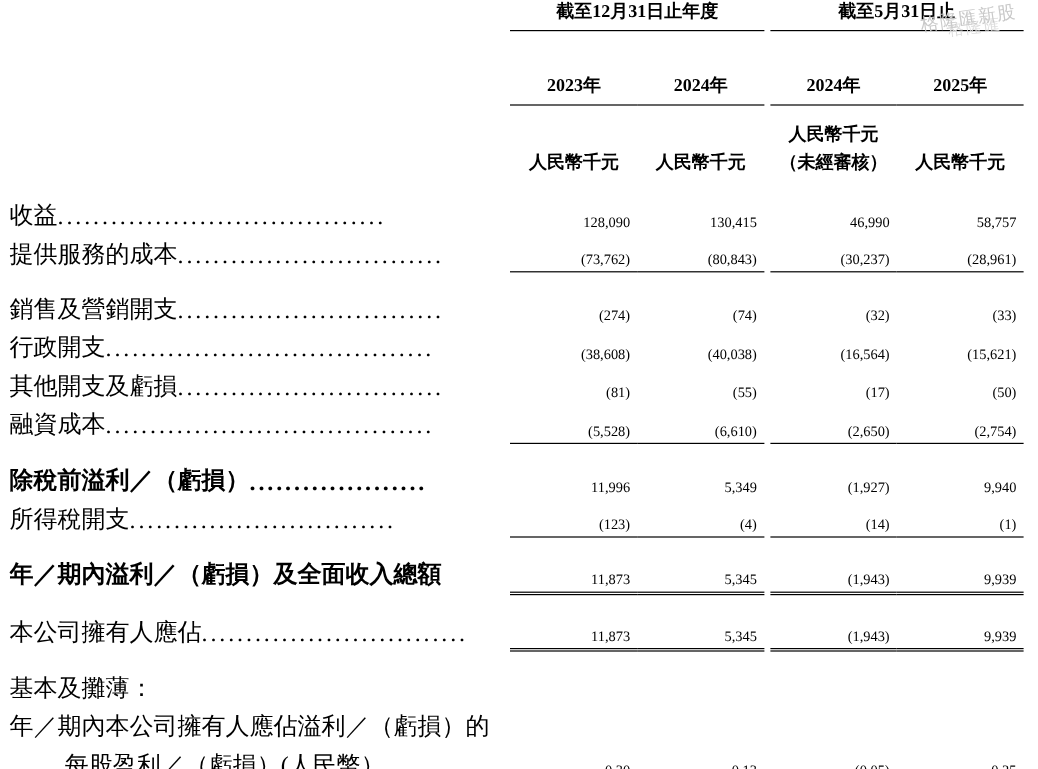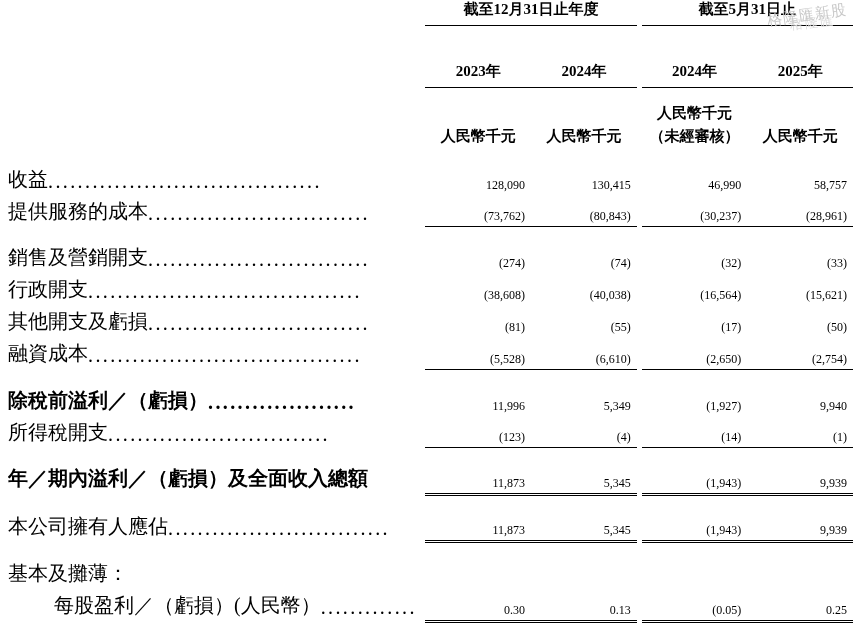--- a/index.html
+++ b/index.html
@@ -287,20 +287,28 @@
 
       <tr>
         <td class="label">基本及攤薄：</td>
         <td></td>
           <td></td>
           <td></td>
           <td></td>
           <td></td>
       </tr>
       <tr>
+        <td class="label">年／期內本公司擁有人應佔溢利／（虧損）的</td>
+        <td></td>
+          <td></td>
+          <td></td>
+          <td></td>
+          <td></td>
+      </tr>
+      <tr>
         <td class="label sub-indent"><span>每股盈利／（虧損）(人民幣）</span><span class="dots">.............</span></td>
         <td class="num dbl">0.30</td>
         <td class="num dbl">0.13</td>
         <td></td>
         <td class="num dbl">(0.05)</td>
         <td class="num dbl">0.25</td>
       </tr>
 
     </tbody>
   </table>

